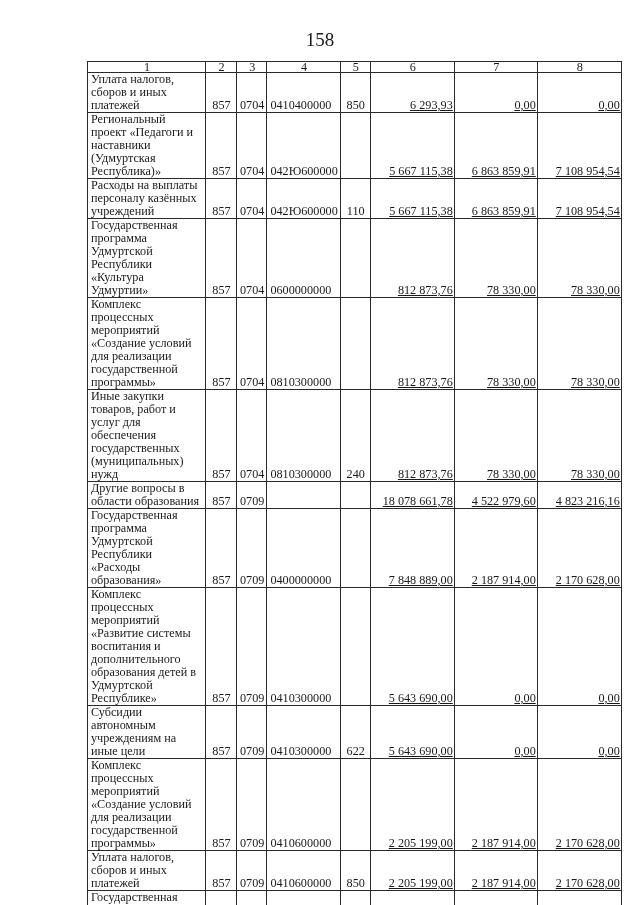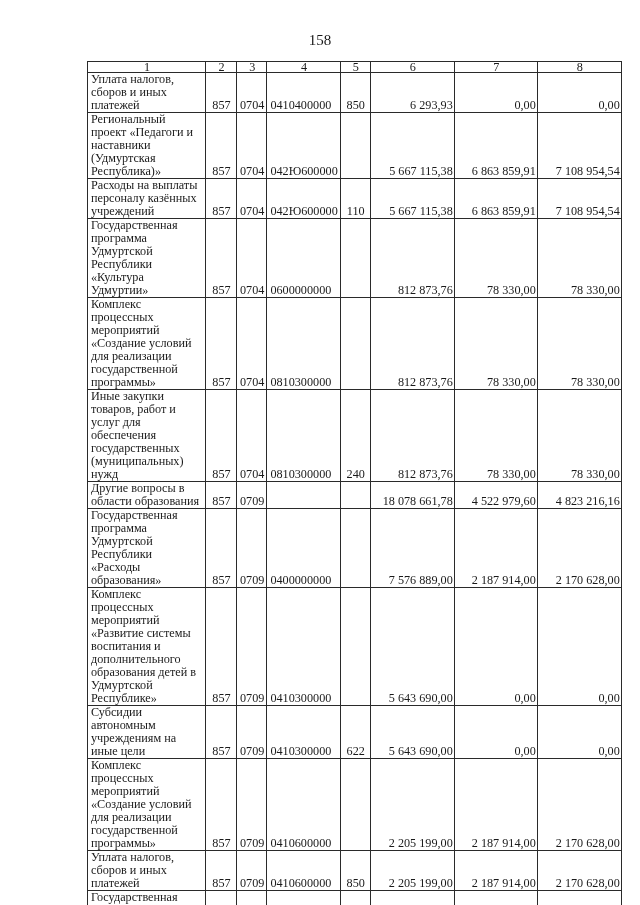--- a/index.html
+++ b/index.html
@@ -14,21 +14,21 @@
       overflow: hidden;
       font-family: "Liberation Serif", "DejaVu Serif", serif;
       color: #1a1a1a;
     }
     .page-number {
       position: absolute;
       left: 0;
       width: 640px;
       top: 31px;
       text-align: center;
-      font-size: 15px;
+      font-size: 19px;
       line-height: 18px;
     }
     table.budget {
       position: absolute;
       left: 87px;
       top: 61px;
       border-collapse: collapse;
       table-layout: fixed;
       font-size: 12.2px;
       line-height: 13px;
@@ -42,21 +42,21 @@
     }
     table.budget tr.hdr td {
       text-align: center;
       vertical-align: middle;
       height: 10px;
       line-height: 10px;
     }
     td.c1 { white-space: normal !important; text-align: left; margin-left: 8px; }
     td.c2, td.c3, td.c5 { text-align: center; margin-top: 15px; }
     td.c4 { text-align: left; padding-left: 3px !important; }
-    td.num { text-align: right; padding-right: 1px !important; }
+    td.num { text-align: right; padding-right: 1px !important; text-decoration: underline; }
   </style>
 </head>
 <body>
 
 <div class="page-number">158</div>
 
 <table class="budget">
   <colgroup>
     <col style="width:118px">
     <col style="width:31px">
@@ -155,21 +155,21 @@
       <td class="num">4 522 979,60</td>
       <td class="num">4 823 216,16</td>
     </tr>
 
     <tr style="height:50px">
       <td class="c1">Государственная программа Удмуртской Республики «Расходы образования»</td>
       <td class="c2">857</td>
       <td class="c3">0709</td>
       <td class="c4">0400000000</td>
       <td class="c5"></td>
-      <td class="num">7 576 889,00</td>
+      <td class="num">7 848 889,00</td>
       <td class="num">2 187 914,00</td>
       <td class="num">2 170 628,00</td>
     </tr>
 
     <tr style="height:86px">
       <td class="c1">Комплекс процессных мероприятий «Развитие системы воспитания и дополнительного образования детей в Удмуртской Республике»</td>
       <td class="c2">857</td>
       <td class="c3">0709</td>
       <td class="c4">0410300000</td>
       <td class="c5"></td>

